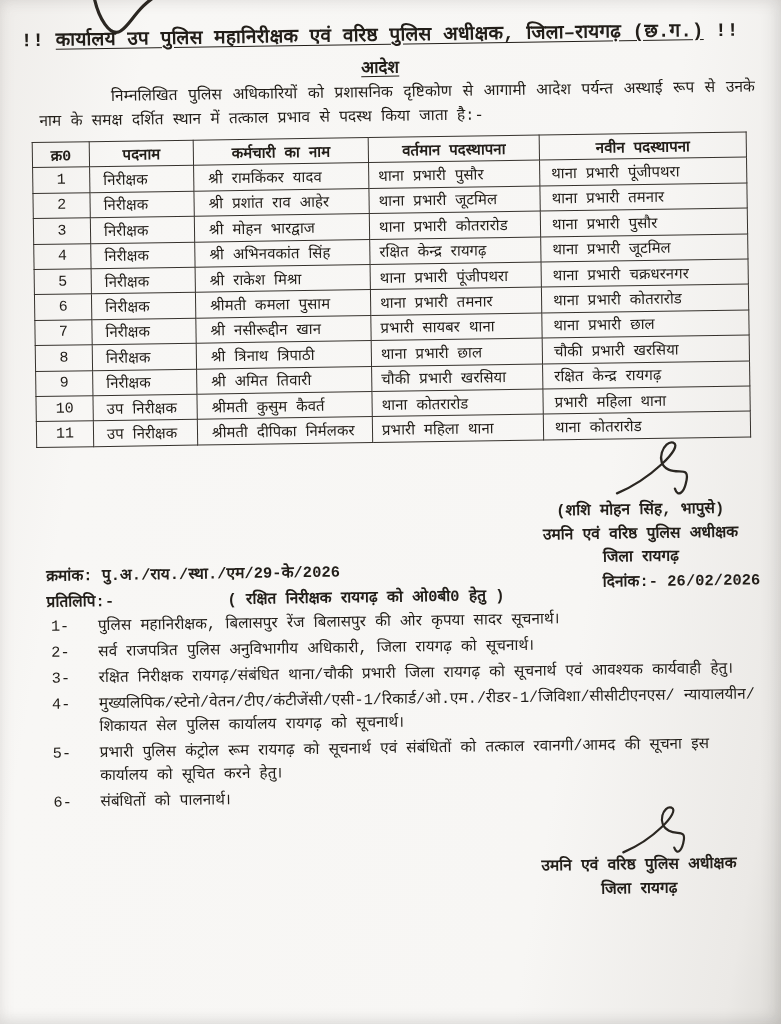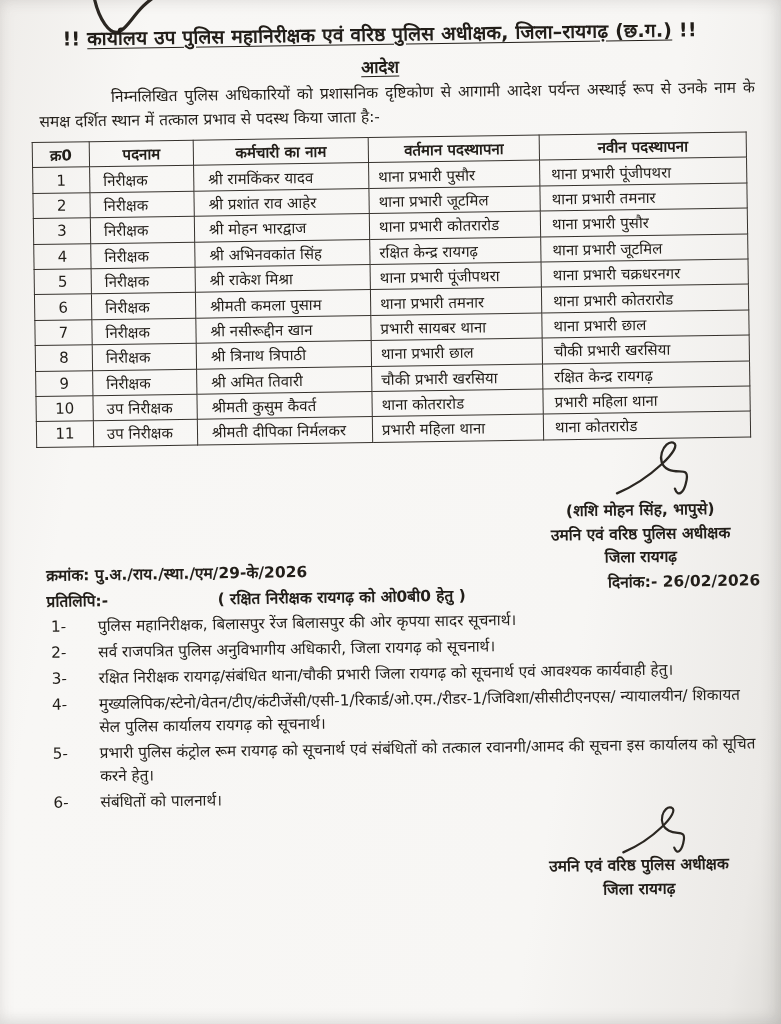--- a/index.html
+++ b/index.html
@@ -5,20 +5,21 @@
   html,body{margin:0;padding:0;}
   body{
     width:781px;height:1024px;overflow:hidden;background:#dedcd8;
     font-family:"DejaVu Sans", sans-serif;
   }
   .page{
     position:relative;width:781px;height:1024px;overflow:hidden;
     background:linear-gradient(100deg,#efedea 0%,#f8f7f5 16%,#f7f6f4 72%,#ebe9e6 94%,#dddbd7 100%);
     box-shadow:inset -8px 0 16px rgba(0,0,0,.07), inset 0 -6px 14px rgba(0,0,0,.05), inset 4px 4px 14px rgba(120,90,90,.05);
     color:#221e19;
+    font-family:Liberation Mono, monospace;
   }
   .tilt{position:absolute;inset:0;transform:rotate(-0.85deg);transform-origin:48% 42%;}
   .pen-mark{position:absolute;top:-12px;left:92px;}
   .doc-title{position:absolute;top:21px;left:0;width:771px;text-align:center;
     font-size:19px;font-weight:700;letter-spacing:.2px;white-space:nowrap;}
   .doc-title .u{text-decoration:underline;text-underline-offset:3px;}
   .order-heading{position:absolute;top:55px;left:0;width:771px;text-align:center;
     font-size:17px;font-weight:700;text-decoration:underline;text-underline-offset:3px;}
   .intro{position:absolute;top:81px;left:44px;width:716px;margin:0;
     font-size:15.5px;line-height:1.55;text-align:justify;text-indent:72px;font-weight:500;}

